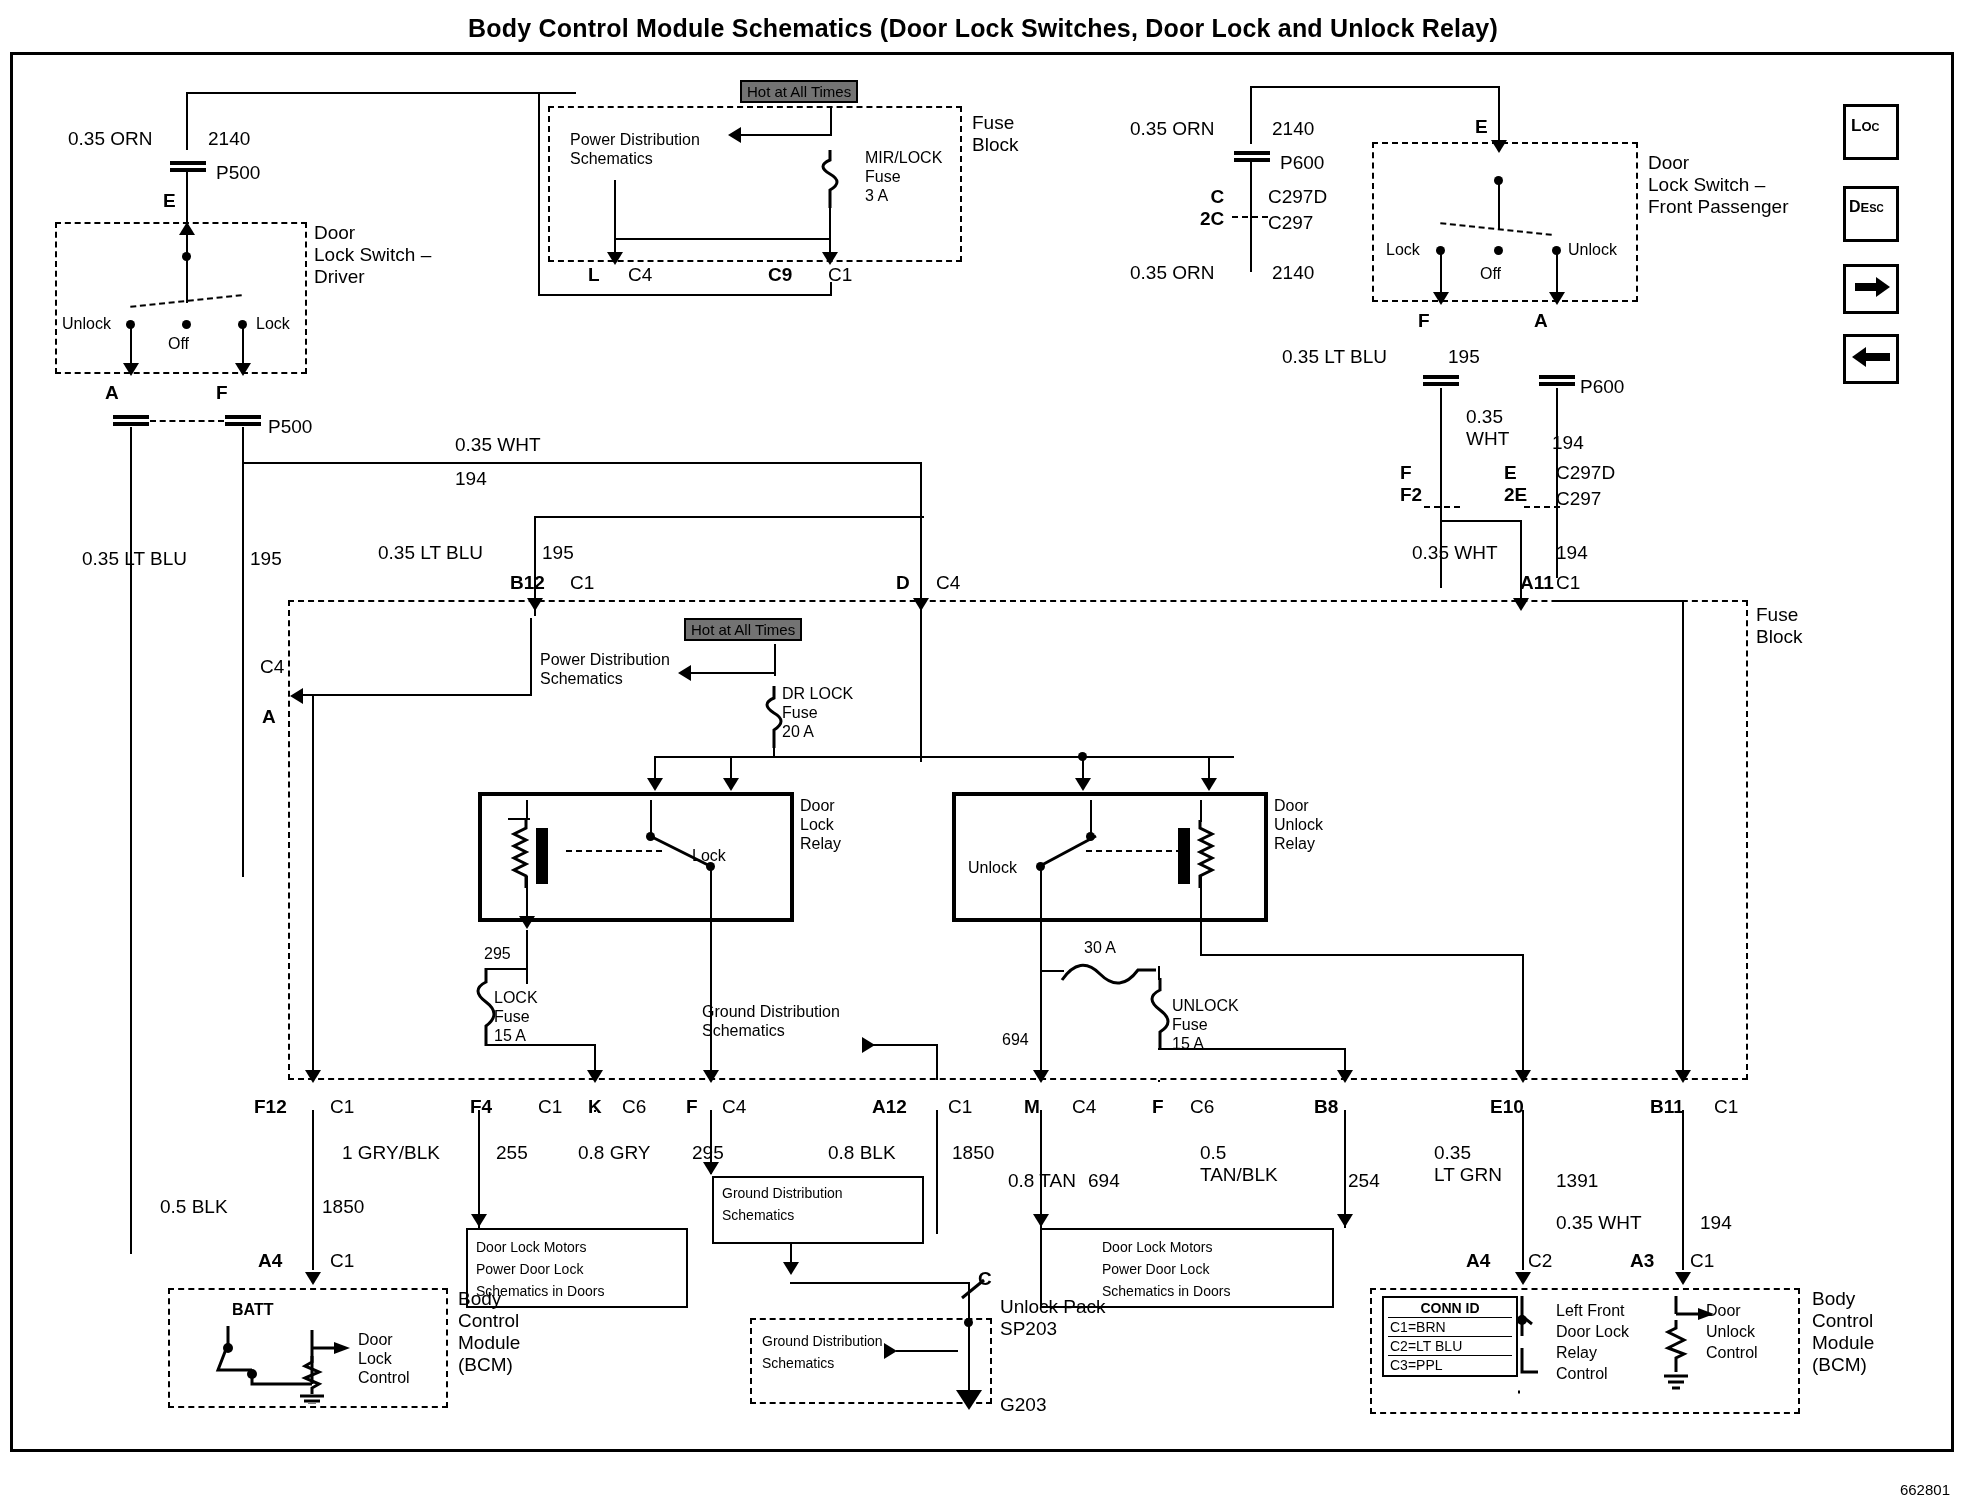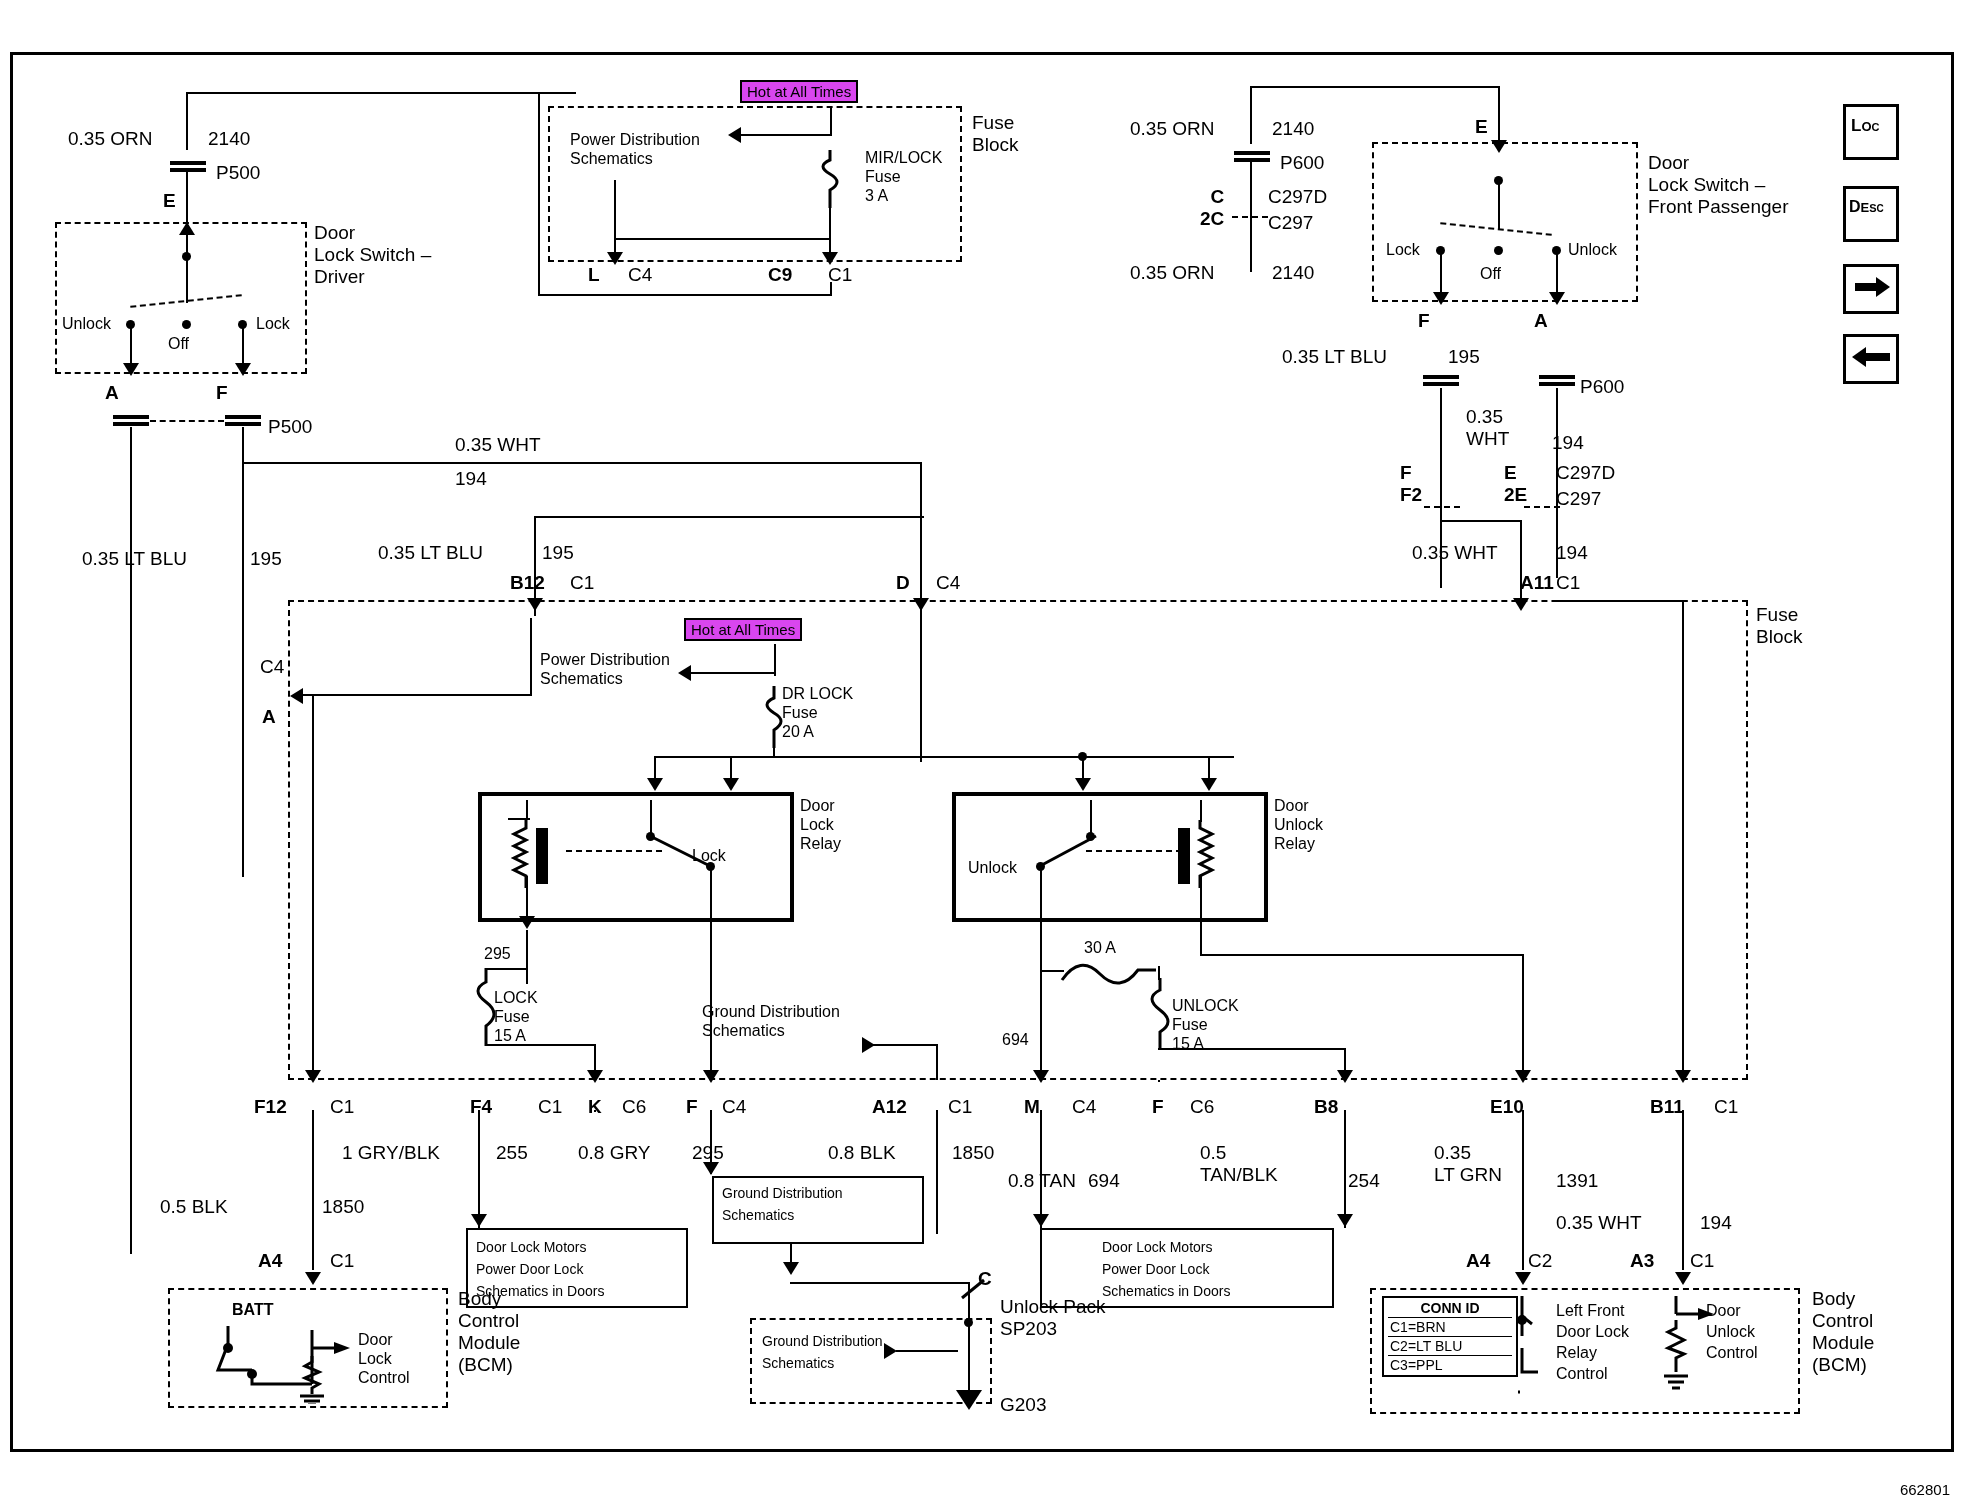--- a/index.html
+++ b/index.html
@@ -69,21 +69,21 @@
   }
   .relaybox {
     position: absolute;
     border: 4px solid #000;
     box-sizing: border-box;
     background: #fff;
   }
   .hotbox {
     position: absolute;
     border: 2px solid #000;
-    background: #d946ef;
+    background: #737373;
     font-size: 15px;
     padding: 1px 5px;
     box-sizing: border-box;
     white-space: nowrap;
   }
   .navbtn {
     position: absolute;
     border: 3px solid #000;
     background: #fff;
     box-sizing: border-box;
@@ -153,20 +153,21 @@
     position: absolute;
     font-size: 17px;
     font-weight: bold;
   }
 </style>
 </head>
 <body>
 
 <div id="canvas">
 
+  <div class="title">Body Control Module Schematics (Door Lock Switches, Door Lock and Unlock Relay)</div>
   <div class="frame"></div>
 
   <div class="navbtn" style="left:1843px;top:104px;width:56px;height:56px;"></div>
   <div class="navlabel" style="left:1851px;top:116px;font-size:17px;">L<span style="font-size:13px;">O</span><span style="font-size:11px;">C</span></div>
 
   <div class="navbtn" style="left:1843px;top:186px;width:56px;height:56px;"></div>
   <div class="navlabel" style="left:1849px;top:198px;font-size:16px;">D<span style="font-size:13px;">E</span><span style="font-size:11px;">S</span><span style="font-size:10px;">C</span></div>
 
   <div class="navbtn" style="left:1843px;top:264px;width:56px;height:50px;"></div>
   <div style="position:absolute;left:1855px;top:283px;width:24px;height:8px;background:#000;"></div>

